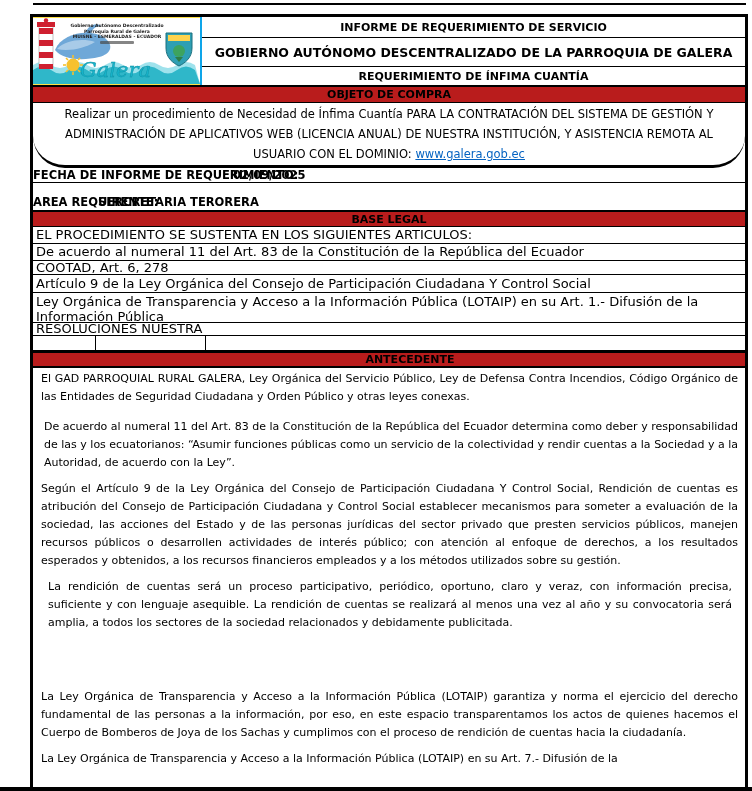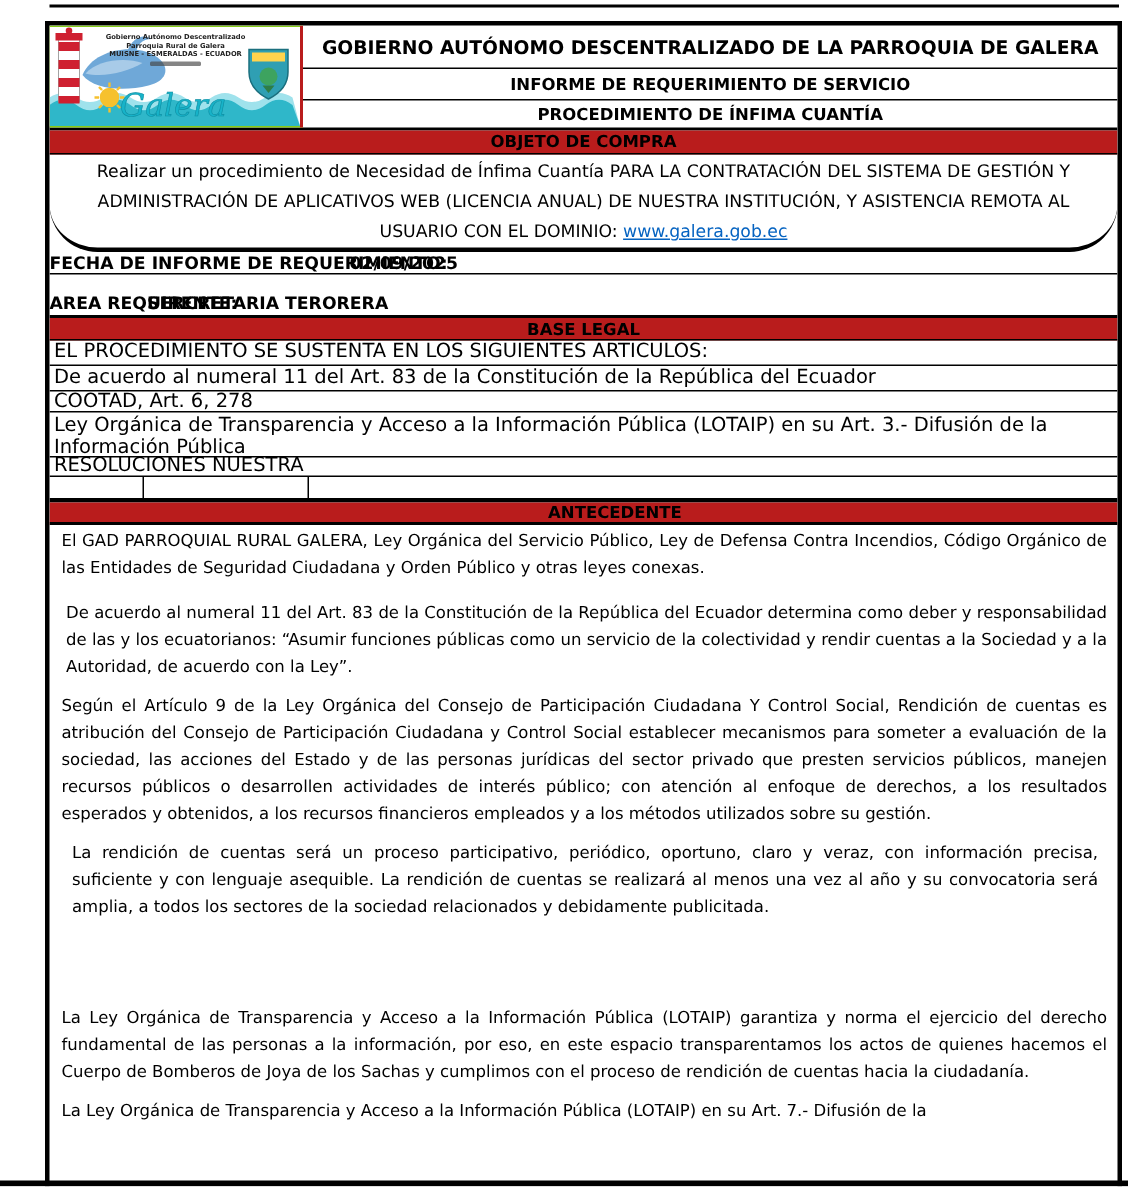--- a/index.html
+++ b/index.html
@@ -6,21 +6,21 @@
   .page{position:relative;width:752px;height:791px;background:#fff;overflow:hidden;
         font-family:"DejaVu Sans",sans-serif;color:#000;}
   .top-rule{position:absolute;left:33px;top:3px;width:713px;height:2px;background:#000;}
   .bottom-rule{position:absolute;left:0;top:787px;width:752px;height:4px;background:#000;}
 
   .tbl{position:absolute;left:30px;top:14px;width:718px;height:777px;
        border:3px solid #000;border-bottom:none;box-sizing:border-box;overflow:hidden;background:#fff;}
 
   
   .header-row{display:flex;height:68px;border-bottom:2px solid #000;}
-  .logo-cell{position:relative;width:167px;border-right:2px solid #b91c1c;overflow:hidden;background:#84cc16;}
+  .logo-cell{position:relative;width:167px;border-right:2px solid #0ea5e9;overflow:hidden;background:#fde047;}
   .logo-cell svg{display:block;width:100%;height:100%;}
   .logo-text{position:absolute;left:30px;top:6px;width:108px;text-align:center;
              font-size:4.5px;line-height:5.5px;color:#222;font-weight:bold;}
   .logo-blur{width:34px;height:3px;margin:1px auto 0;background:#444;opacity:.65;border-radius:1px;}
   .title-cell{flex:1;display:flex;flex-direction:column;}
   .trow{display:flex;align-items:center;justify-content:center;text-align:center;font-weight:bold;}
   .t1{height:28px;font-size:12.5px;border-bottom:1px solid #000;}
   .t2{height:20px;font-size:11px;border-bottom:1px solid #000;}
   .t3{flex:1;font-size:11px;}
 
@@ -121,23 +121,23 @@
             <path d="M9,26 h8 l-4,5 Z" fill="#2e7d46"></path>
           </g>
         </svg>
         <div class="logo-text">
           <div>Gobierno Autónomo Descentralizado Parroquia Rural de Galera</div>
           <div>MUISNE - ESMERALDAS - ECUADOR</div>
           <div class="logo-blur"></div>
         </div>
       </div>
       <div class="title-cell">
+        <div class="trow t2">INFORME DE REQUERIMIENTO DE SERVICIO</div>
         <div class="trow t1">GOBIERNO AUTÓNOMO DESCENTRALIZADO DE LA PARROQUIA DE GALERA</div>
-        <div class="trow t2">INFORME DE REQUERIMIENTO DE SERVICIO</div>
-        <div class="trow t3">PROCEDIMIENTO DE ÍNFIMA CUANTÍA</div>
+        <div class="trow t3">REQUERIMIENTO DE ÍNFIMA CUANTÍA</div>
       </div>
     </div>
 
     <div class="secbar bar-objeto">OBJETO DE COMPRA</div>
     <div class="objeto">
       <span>
         <span>Realizar un procedimiento de Necesidad de Ínfima Cuantía PARA LA CONTRATACIÓN DEL SISTEMA DE GESTIÓN Y ADMINISTRACIÓN DE APLICATIVOS WEB (LICENCIA ANUAL) DE NUESTRA INSTITUCIÓN, Y ASISTENCIA REMOTA AL USUARIO CON EL DOMINIO: </span><a href="#" class="link">www.galera.gob.ec</a>
       </span>
     </div>
 
@@ -147,21 +147,22 @@
     </div>
     <div class="inforow r-area">
       <span class="lab">AREA REQUIRENTE:</span>
       <span class="val val-area">SERCRETARIA TERORERA</span>
     </div>
 
     <div class="secbar bar-base">BASE LEGAL</div>
     <div class="bl-item bl-0">EL PROCEDIMIENTO SE SUSTENTA EN LOS SIGUIENTES ARTICULOS:</div>
     <div class="bl-item bl-1">De acuerdo al numeral 11 del Art. 83 de la Constitución de la República del Ecuador</div>
     <div class="bl-item bl-2">COOTAD, Art. 6, 278</div>
-    <div class="bl-item bl-4">Ley Orgánica de Transparencia y Acceso a la Información Pública (LOTAIP) en su Art. 3.- Difusión de la Información Pública</div>
+    <div class="bl-item bl-3">Artículo 9 de la Ley Orgánica del Consejo de Participación Ciudadana Y Control Social</div>
+    <div class="bl-item bl-4">Ley Orgánica de Transparencia y Acceso a la Información Pública (LOTAIP) en su Art. 1.- Difusión de la Información Pública</div>
     <div class="bl-item bl-5">RESOLUCIONES NUESTRA</div>
 
     <div class="empty-row">
       <div class="c1"></div>
       <div class="c2"></div>
       <div class="c3"></div>
     </div>
 
     <div class="secbar bar-ante">ANTECEDENTE</div>
     <div class="body-text">

